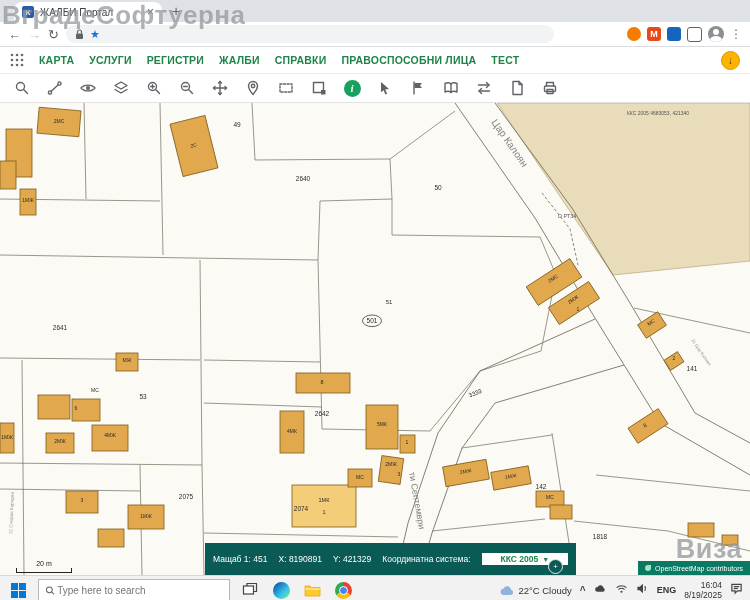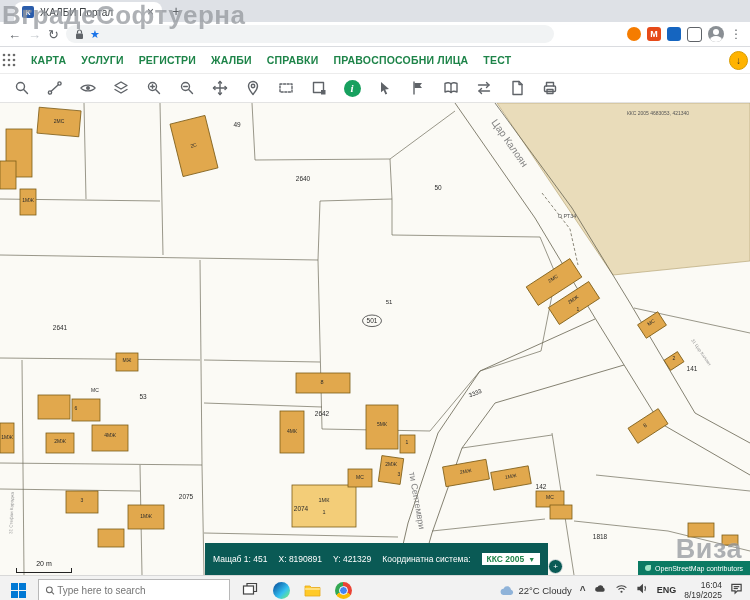--- a/index.html
+++ b/index.html
@@ -22,37 +22,37 @@
   .ext{width:14px;height:14px;border-radius:3px;display:flex;align-items:center;justify-content:center;font-size:9px;color:#fff;font-weight:bold;}
   .ext.orange{background:#f57c00;border-radius:50%;}
   .ext.red{background:#e64a19;}
   .ext.blue{background:#1565c0;}
   .puzzle{width:13px;height:13px;border:1.5px solid #5f6368;border-radius:3px;}
   .avatar{width:16px;height:16px;border-radius:50%;background:#8a8f94;position:relative;overflow:hidden;}
   .avatar:before{content:"";position:absolute;left:5px;top:3px;width:6px;height:6px;border-radius:50%;background:#fff;}
   .avatar:after{content:"";position:absolute;left:2px;top:10px;width:12px;height:8px;border-radius:50%;background:#fff;}
   .kebab{font-size:12px;color:#5f6368;}
   
-  .navbar{height:26px;background:#fff;display:flex;align-items:center;gap:15px;padding:0 2px;border-bottom:1px solid #ececec;}
+  .navbar{height:26px;background:#fff;display:flex;align-items:center;gap:15px;padding:0 10px;border-bottom:1px solid #ececec;}
   .nav-item{color:#1e8449;font-weight:bold;font-size:10.5px;letter-spacing:.2px;cursor:pointer;}
   .scrolldown{margin-left:auto;width:17px;height:17px;border-radius:50%;background:#ffb300;border:1px solid #d89c00;color:#333;font-size:10px;display:flex;align-items:center;justify-content:center;}
   
   .toolbar{height:28px;background:#fff;display:flex;align-items:center;gap:13px;padding:0 12px;border-bottom:1px solid #e3e3e3;}
   .tool{width:20px;height:20px;display:flex;align-items:center;justify-content:center;}
   .tool svg{width:16px;height:16px;stroke:#5f6368;fill:none;stroke-width:1.4;stroke-linecap:round;stroke-linejoin:round;}
   .tool svg .fil{fill:#5f6368;stroke:none;}
   .info-btn{width:17px;height:17px;border-radius:50%;background:#17a05e;color:#fff;font-weight:bold;font-size:11px;display:flex;align-items:center;justify-content:center;font-family:"Liberation Serif",serif;font-style:italic;}
   
   .map{position:relative;height:472px;background:#fbfaf5;}
   .map svg text{font-family:"Liberation Sans",sans-serif;}
   .parcels path,.streets path{stroke:#6f6b5a;stroke-width:.7;fill:none;}
   .streets path{stroke-width:.85;}
   .dashedline{stroke:#6f6b5a;stroke-width:.8;fill:none;stroke-dasharray:3,2;}
   .mapstatus{position:absolute;left:205px;bottom:0;height:32px;background:#0a5a55;color:#fff;display:flex;align-items:center;gap:11px;font-size:8.5px;padding:0 8px;}
-  .crsbox{background:#fff;color:#1e8449;font-weight:bold;font-size:8.5px;display:flex;align-items:center;gap:4px;padding:1px 5px;}
+  .crsbox{background:#fff;color:#1e8449;font-weight:bold;font-size:8.5px;display:flex;align-items:center;gap:4px;padding:1px 19px;}
   .caret{font-size:7px;color:#1e8449;}
   .roundbtn{position:absolute;left:548px;bottom:1px;width:13px;height:13px;border-radius:50%;background:#0a5a55;color:#fff;font-size:8px;display:flex;align-items:center;justify-content:center;border:1px solid #e8e8e8;}
   .scalebar{position:absolute;left:16px;bottom:2px;width:56px;text-align:center;font-size:7px;color:#222;}
   .scalebar .bar{height:4px;border-left:1px solid #222;border-right:1px solid #222;border-bottom:1px solid #222;margin-top:1px;}
   .attrib{position:absolute;right:0;bottom:0;height:14px;background:#0b7a63;color:#fff;font-size:7px;display:flex;align-items:center;gap:4px;padding:0 7px;}
   .leaf{width:6px;height:6px;border-radius:50% 0 50% 50%;background:#9fe3c6;}
   
   .taskbar{height:28px;background:#f2f2f2;border-top:1px solid #d8d8d8;display:flex;align-items:center;gap:9px;padding:0 7px;}
   .tsearch{width:178px;height:20px;background:#fff;border:1px solid #b8b8b8;display:flex;align-items:center;padding:0 6px;flex:none;}
   .tsearch svg{width:11px;height:11px;stroke:#666;fill:none;stroke-width:1.4;}

